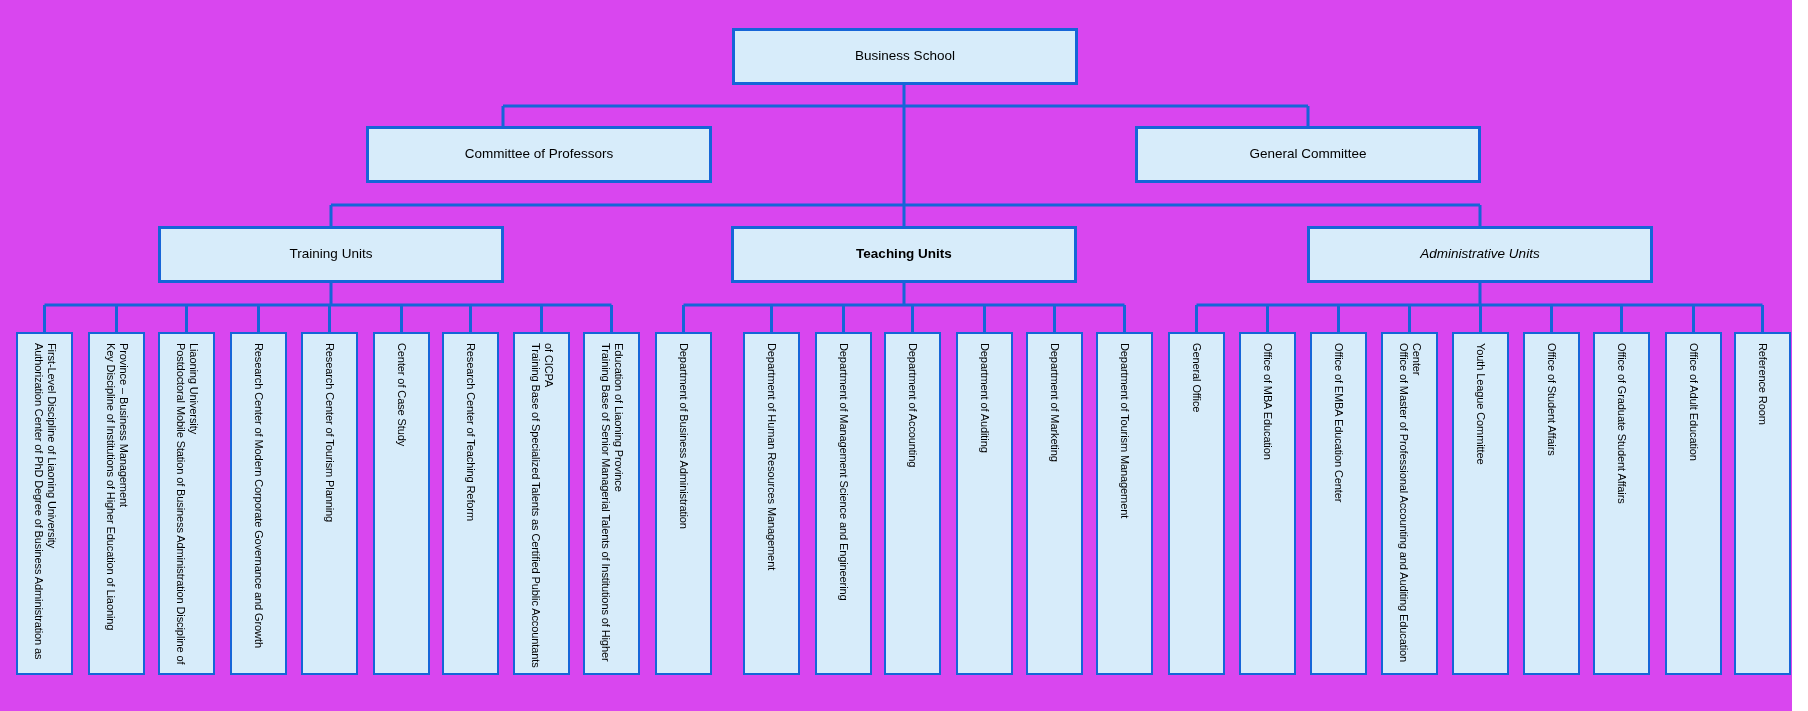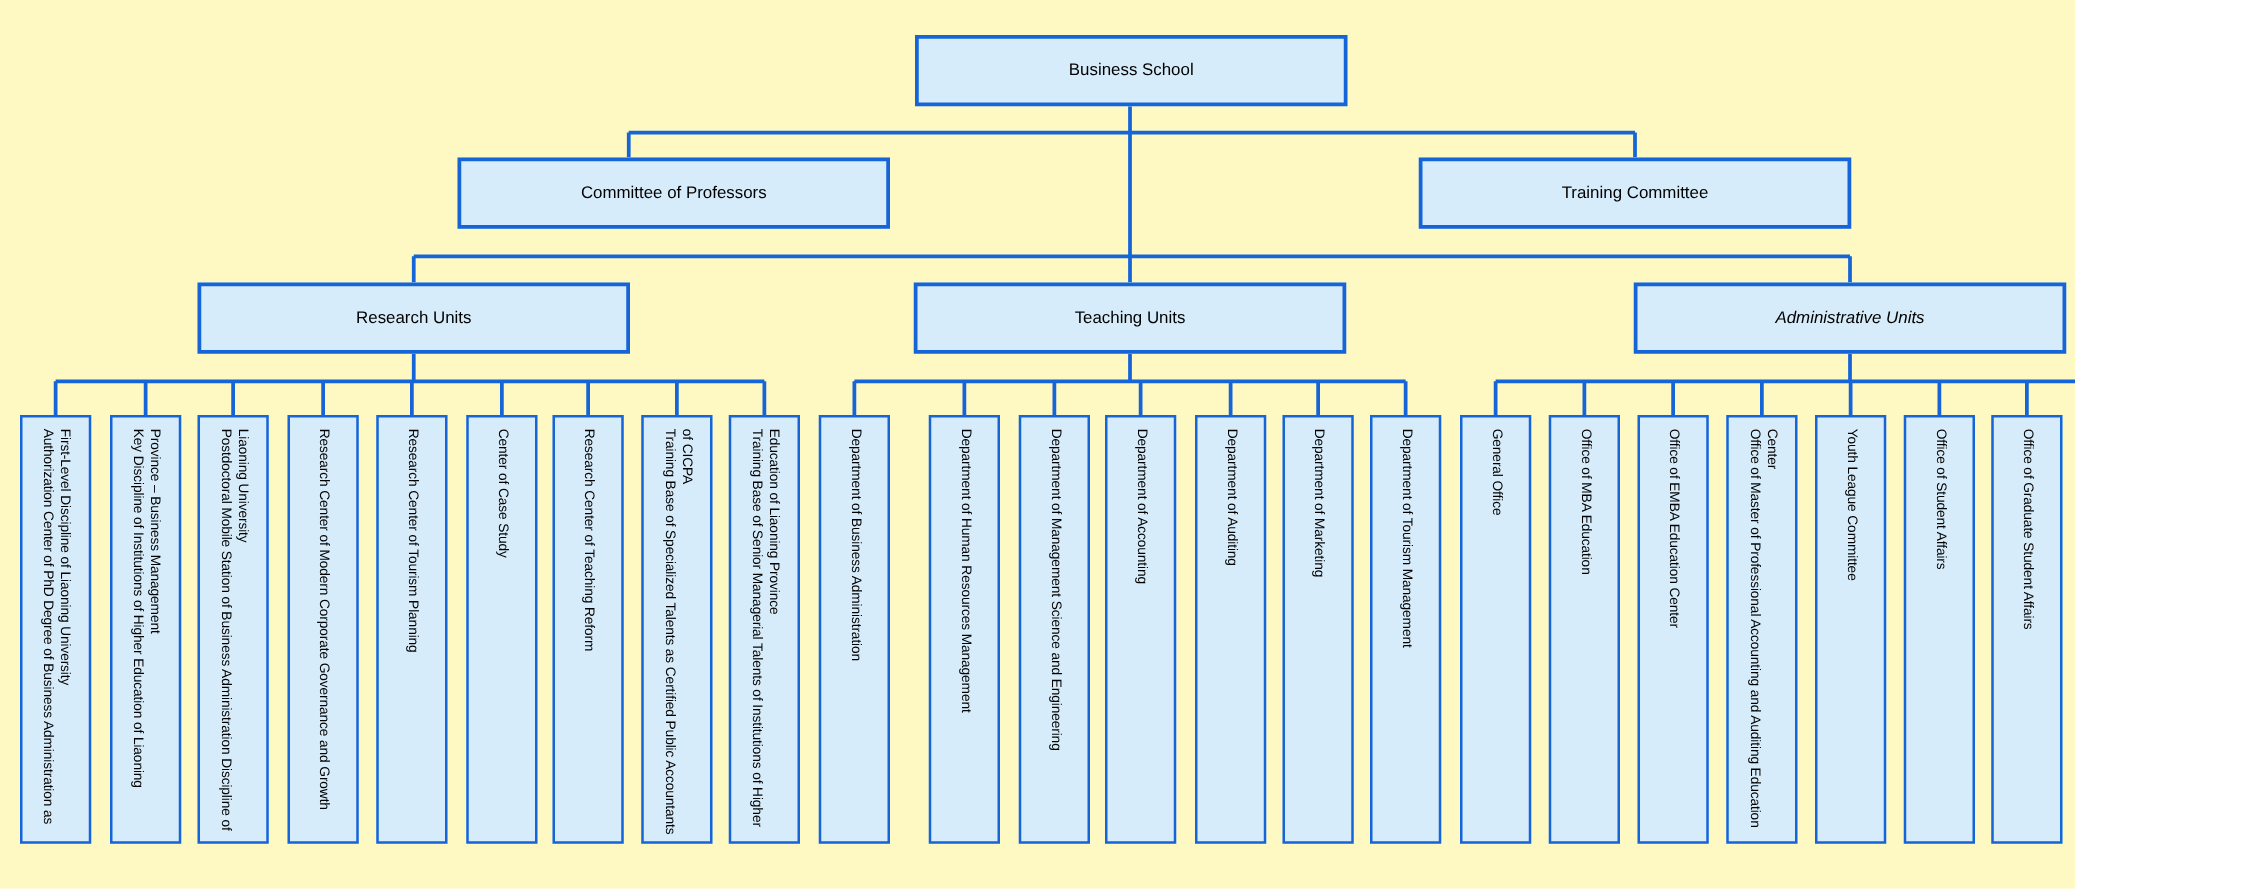--- a/index.html
+++ b/index.html
@@ -1,21 +1,21 @@
 <!DOCTYPE html>
 <html><head>
 <meta charset="utf-8">
 <style>
   html,body{margin:0;padding:0;background:#ffffff;}
   body{
     width:1808px;height:711px;
     font-family:"Liberation Sans",sans-serif;
     color:#000;
   }
-  .stage{position:relative;width:1660px;height:711px;overflow:hidden;background:#fef9c3;}
+  .stage{position:relative;width:1792px;height:711px;overflow:hidden;background:#d946ef;}
   svg.connectors{position:absolute;left:0;top:0;width:1808px;height:711px;}
   .box{
     position:absolute;width:346px;height:57px;box-sizing:border-box;
     background:#d7ecfa;border:3px solid #1565d8;
     display:flex;align-items:center;justify-content:center;
     font-size:13.5px;text-align:center;line-height:1.1;
   }
   .leaf{
     position:absolute;top:332px;width:57px;height:343px;box-sizing:border-box;
     background:#d7ecfa;border:2px solid #1565d8;
@@ -58,27 +58,27 @@
   </svg>
 
   <div class="box" style="left:732px;top:28px;">
     <span>Business School</span>
   </div>
 
   <div class="box" style="left:330px;top:126px;margin-left:36px;">
     <span>Committee of Professors</span>
   </div>
   <div class="box" style="left:1135px;top:126px;">
-    <span>Training Committee</span>
+    <span>General Committee</span>
   </div>
 
   <div class="box" style="left:158px;top:226px;">
-    <span>Research Units</span>
+    <span>Training Units</span>
   </div>
-  <div class="box" style="left:731px;top:226px;">
+  <div class="box" style="left:731px;top:226px;font-weight:bold;">
     <span>Teaching Units</span>
   </div>
   <div class="box" style="left:1307px;top:226px;font-style:italic;">
     <span>Administrative Units</span>
   </div>
 
   <div class="leaf" style="left:16px;">
       <span class="vtext">Authorization Center of PhD Degree of Business Administration as First-Level Discipline of Liaoning University</span>
     </div>
   <div class="leaf" style="left:88px;">

